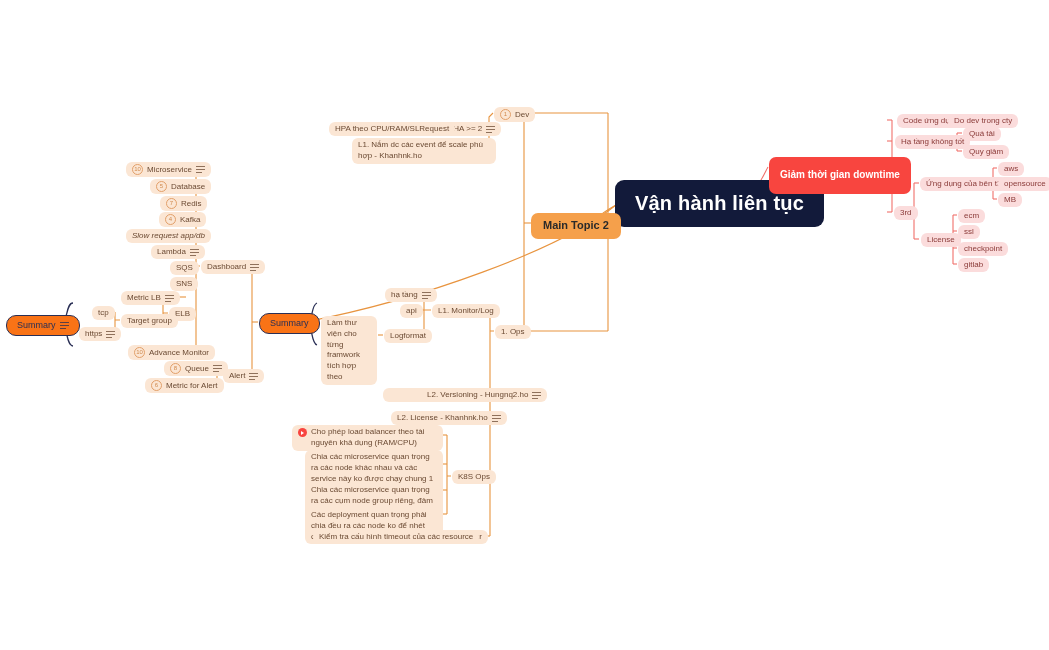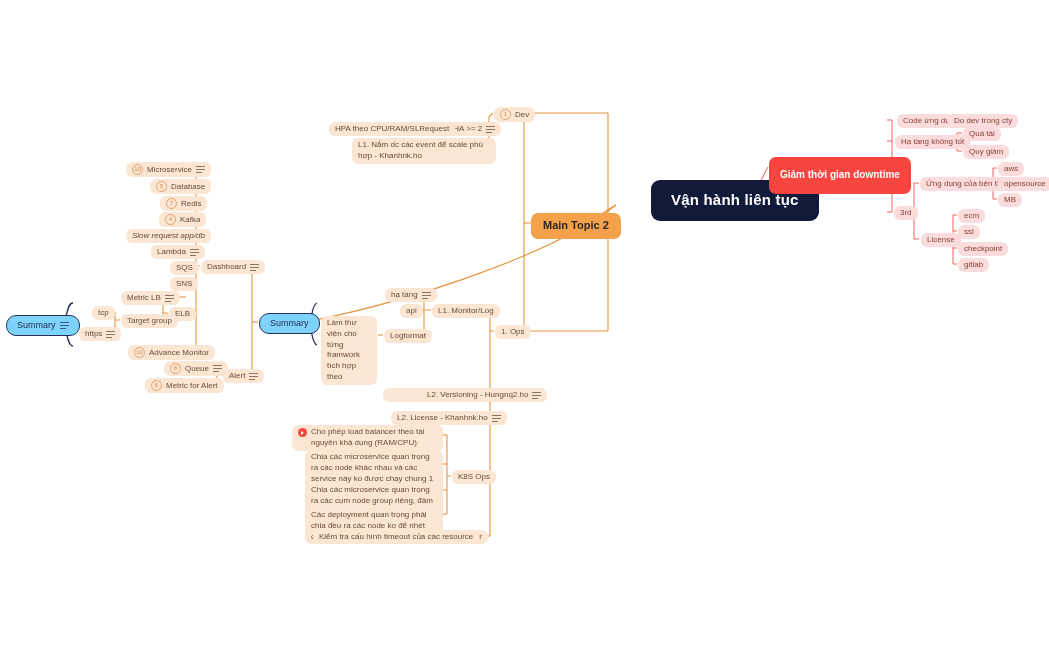--- a/index.html
+++ b/index.html
@@ -28,25 +28,25 @@
     border-radius:7px;
   }
   .t-red{              
     background:#fbdcdc;color:#8a3a38;padding:2px 6px;font-size:8px;
   }
   .t-red-strong{
     background:#f8453f;color:#ffffff;padding:12px 11px;font-size:10px;font-weight:bold;
     border-radius:7px;
   }
   .t-dark{
-    background:#121a3a;color:#ffffff;padding:11px 20px;font-size:15px;font-weight:bold;
-    border-radius:9px;letter-spacing:.2px;margin-left:36px;
+    background:#121a3a;color:#ffffff;padding:11px 20px;font-size:20px;font-weight:bold;
+    border-radius:9px;letter-spacing:.2px;
   }
   .t-outline{
-    background:#7dd3fc;color:#2a2f55;border:1.4px solid #2a2f55;
+    background:#f97316;color:#2a2f55;border:1.4px solid #2a2f55;
     padding:4px 10px;font-size:9px;border-radius:10px;
   }
   .multiline{white-space:normal;align-items:flex-start;line-height:1.35;}
 
   
   .ico-note{
     width:9px;height:7px;flex:0 0 9px;display:inline-block;position:relative;opacity:.75;
   }
   .ico-note i{position:absolute;left:0;height:1px;background:currentColor;display:block;}
   .ico-note i:nth-child(1){top:0px;width:9px;}

